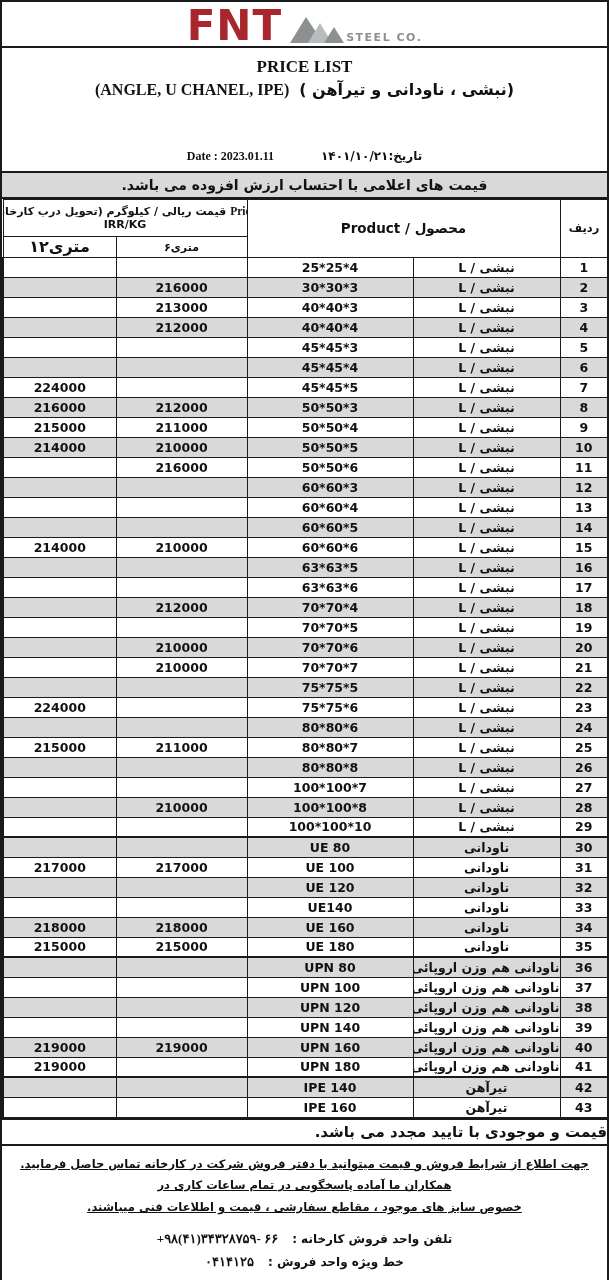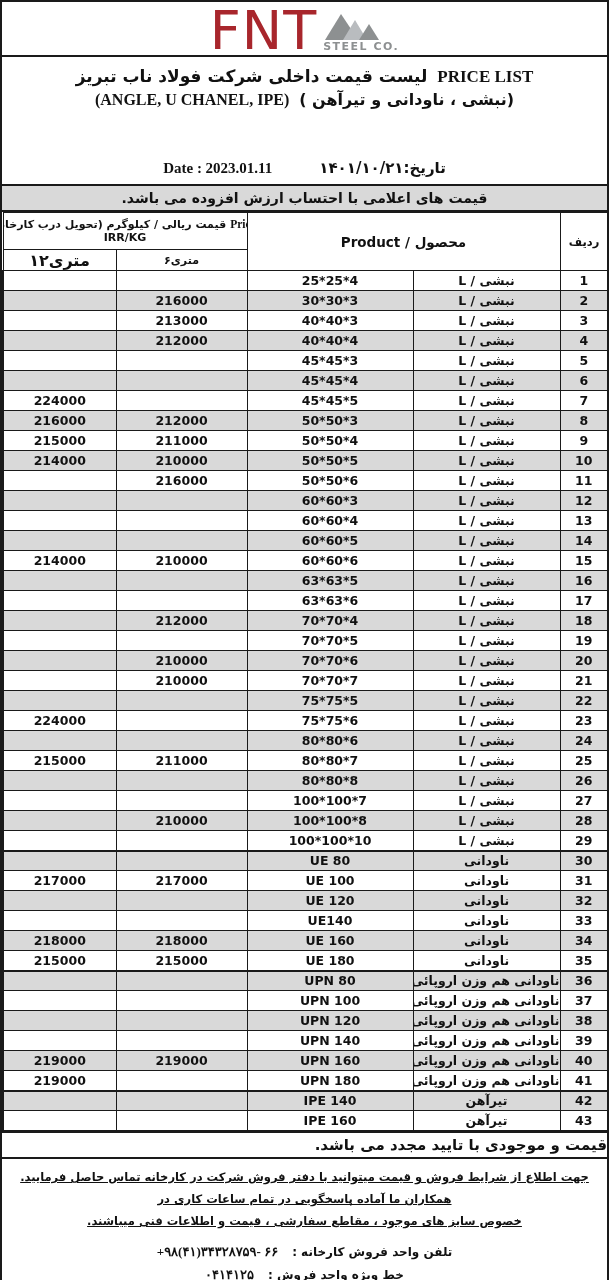--- a/index.html
+++ b/index.html
@@ -8,32 +8,32 @@
   .page {
     width:609px; min-height:1280px; border:2px solid #1a1a1a;
     background:#fff; overflow:hidden;
   }
   
   .logo-row {
     display:flex; justify-content:center; align-items:flex-end;
     gap:6px; padding:7px 0 3px 0; border-bottom:2px solid #1a1a1a;
   }
   .fnt-text {
-    font-size:54px; font-weight:normal; line-height:0.8;
+    font-size:42px; font-weight:bold; line-height:0.8;
     letter-spacing:1px; color:#a8262c;
   }
-  .logo-right { display:flex; flex-direction:column; align-items:flex-start; line-height:1; }
+  .logo-right { display:flex; align-items:flex-end; line-height:1; }
   .steel-co { font-size:11px; color:#8d9091; letter-spacing:1.5px; font-weight:bold; margin-top:1px; }
   
   .title-block { padding:6px 8px 4px 8px; text-align:center; }
   .t-line { display:flex; justify-content:center; align-items:baseline; gap:10px; margin:3px 0; font-weight:bold; color:#111; }
   .t1 { font-size:17px; }
   .t1 .latin, .t2 .latin, .t3 .latin { font-family:"Liberation Serif", serif; font-weight:bold; }
   .t2 { font-size:16px; }
-  .t3 { font-size:15px; gap:47px; }
+  .t3 { font-size:12px; gap:47px; }
   .fa { direction:rtl; unicode-bidi:isolate; }
   .ltrseg { direction:ltr; unicode-bidi:isolate;margin-top:47px; }
   
   .banner {
     background:#d9d9d9; border-top:2px solid #1a1a1a; border-bottom:2px solid #1a1a1a;
     text-align:center; font-weight:bold; font-size:14px; color:#111;
     padding:4px 0; direction:rtl;
   }
   
   table { width:100%; border-collapse:collapse; table-layout:fixed; }
@@ -83,21 +83,20 @@
         <polygon points="2,30 18,4 30,22 26,30" fill="#8d9091"></polygon>
         <polygon points="20,30 32,10 44,30" fill="#b9bcbf"></polygon>
         <polygon points="36,30 46,14 56,30" fill="#8d9091"></polygon>
       </svg>
       <div class="steel-co">STEEL CO.</div>
     </div>
   </div>
 
   <div class="title-block">
     <div class="t-line t1">
-      <span class="fa">لیست قیمت داخلی شرکت فولاد ناب تبریز</span>
       <span class="latin">PRICE LIST</span>
     </div>
     <div class="t-line t2">
       <span class="latin">(ANGLE, U CHANEL, IPE)</span>
       <span class="fa">(نبشی ، ناودانی و تیرآهن )</span>
     </div>
     <div class="t-line t3">
       <span class="latin">Date : 2023.01.11</span>
       <span class="ltrseg">تاریخ:۱۴۰۱/۱۰/۲۱</span>
     </div>

